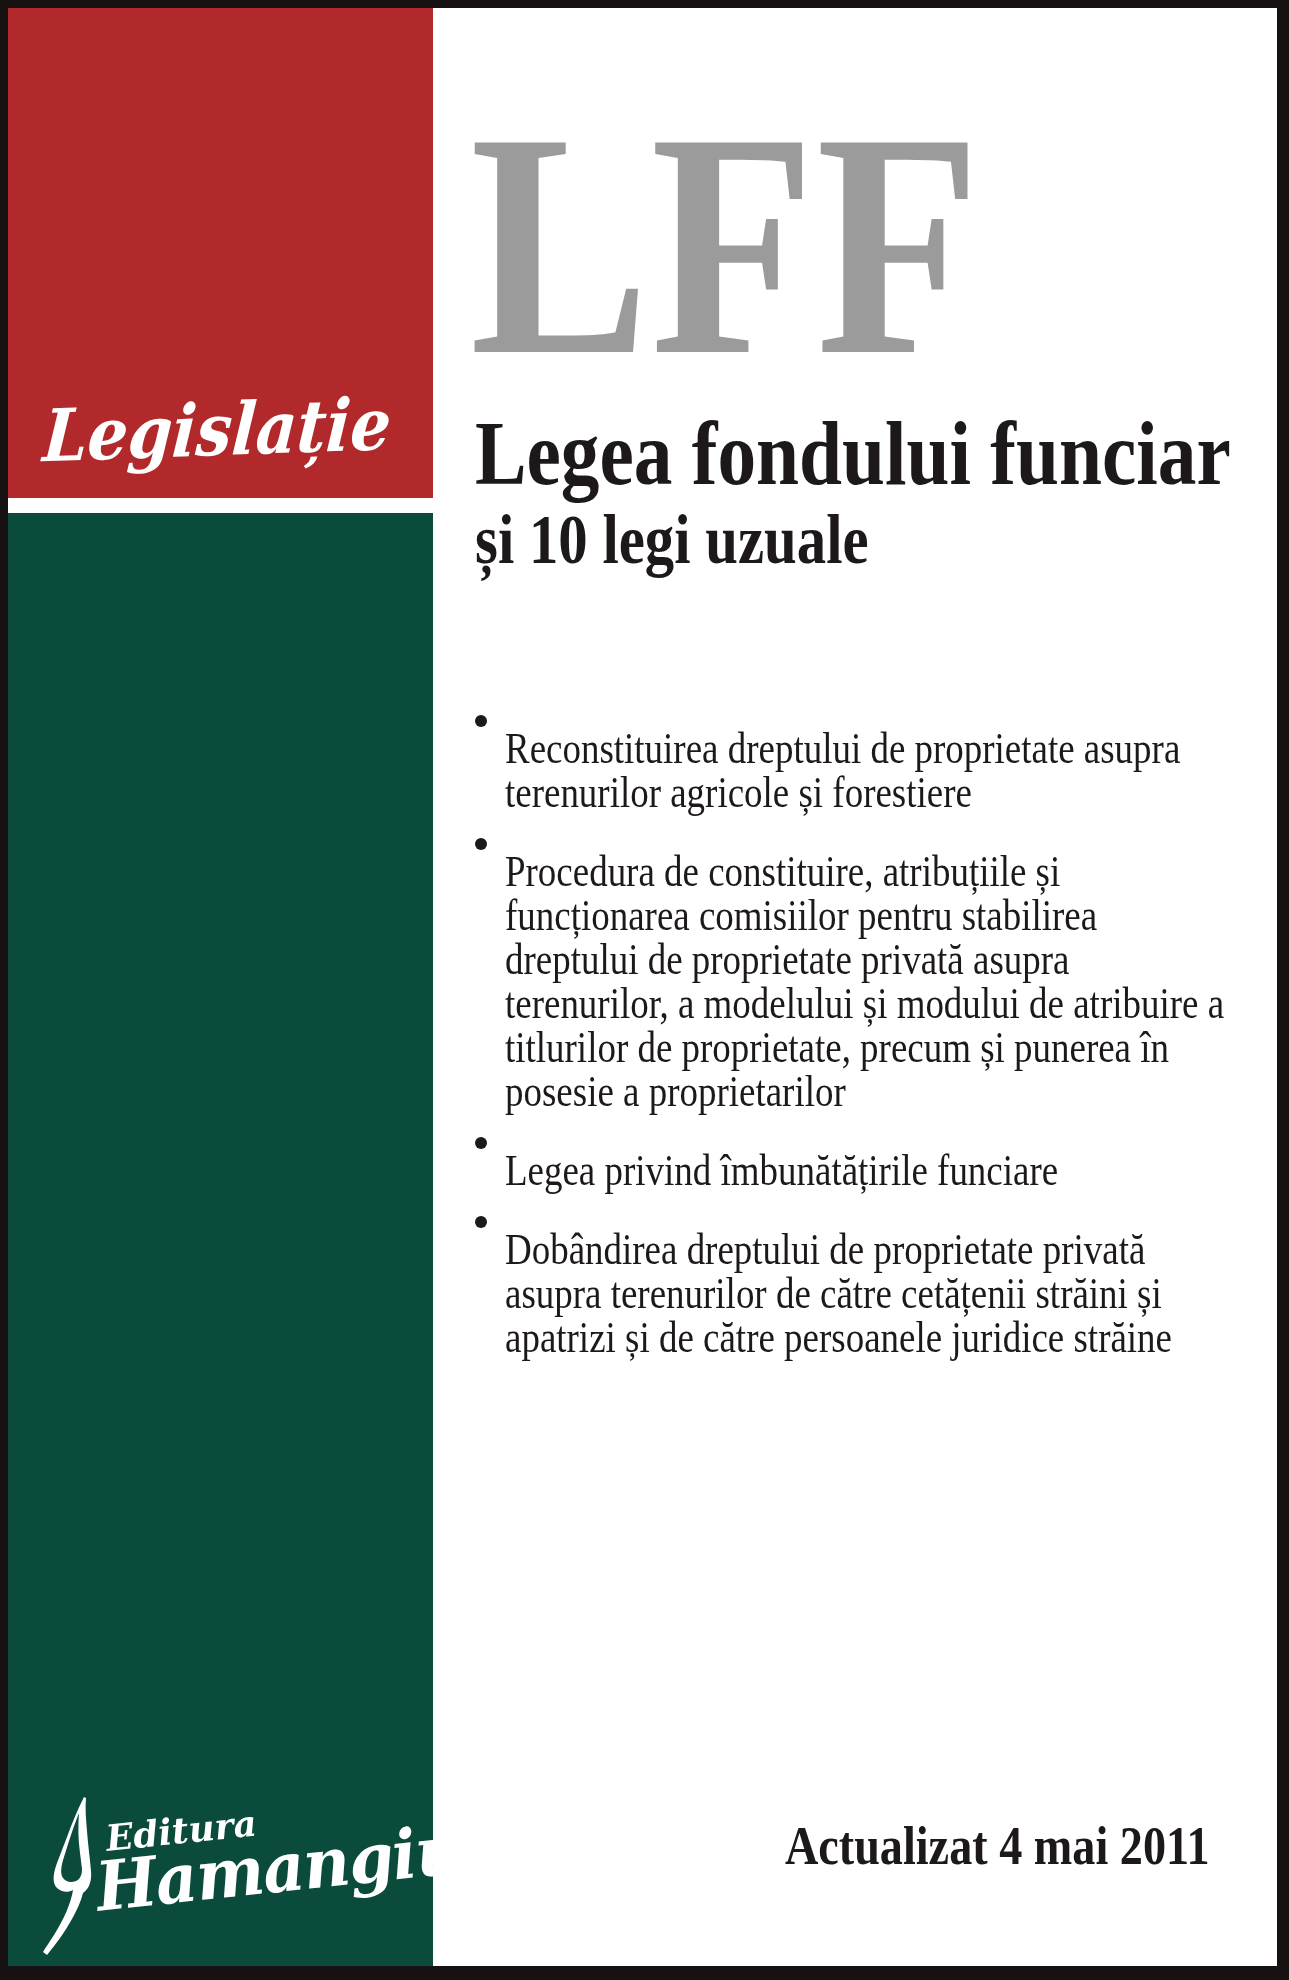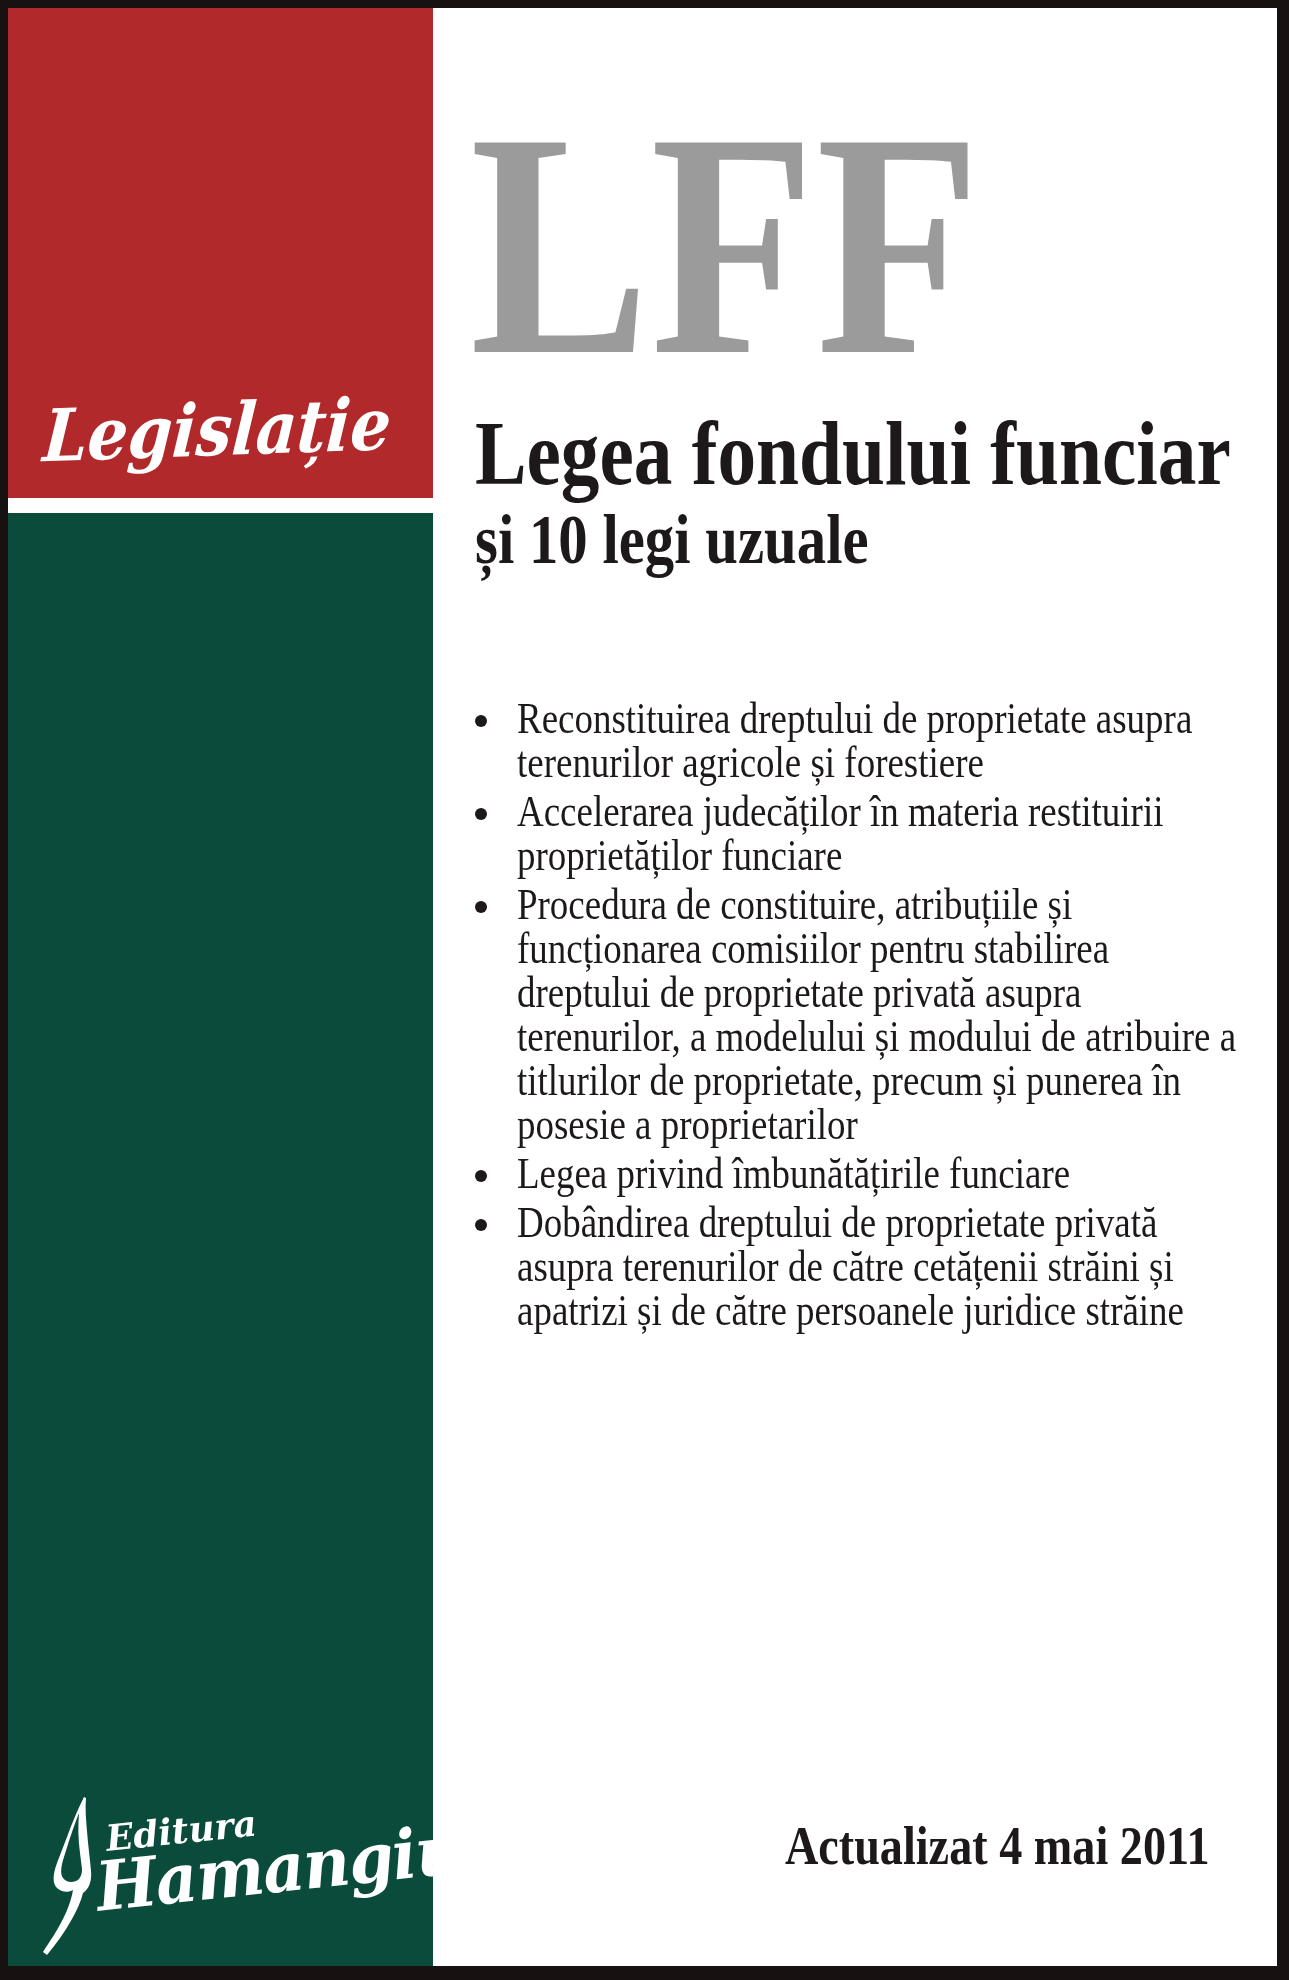--- a/index.html
+++ b/index.html
@@ -62,21 +62,21 @@
     white-space:nowrap;
   }
 
   
   .topics{
     position:absolute;left:475px;top:697px;width:800px;
     list-style:none;margin:0;padding:0;
   }
   .topic-item{
     display:flex;align-items:flex-start;
-    margin:0 0 5px 0;padding:0;
+    margin:0 0 5px 0;padding:0;flex-direction:column;
   }
   .topic-dot{
     flex:0 0 auto;
     width:12px;height:12px;border-radius:50%;
     background:var(--ink);
     margin-top:18px;
   }
   .topic-text{
     margin-left:30px;
     color:var(--ink);
@@ -135,25 +135,20 @@
   <div class="book-subtitle">și 10 legi uzuale</div>
 
   <ul class="topics">
       <li class="topic-item">
         <span class="topic-dot"></span>
         <div class="topic-text">Reconstituirea dreptului de proprietate asupra
 terenurilor agricole și forestiere</div>
       </li>
       <li class="topic-item">
         <span class="topic-dot"></span>
-        <div class="topic-text">Accelerarea judecăților în materia restituirii
-proprietăților funciare</div>
-      </li>
-      <li class="topic-item">
-        <span class="topic-dot"></span>
         <div class="topic-text">Procedura de constituire, atribuțiile și
 funcționarea comisiilor pentru stabilirea
 dreptului de proprietate privată asupra
 terenurilor, a modelului și modului de atribuire a
 titlurilor de proprietate, precum și punerea în
 posesie a proprietarilor</div>
       </li>
       <li class="topic-item">
         <span class="topic-dot"></span>
         <div class="topic-text">Legea privind îmbunătățirile funciare</div>

